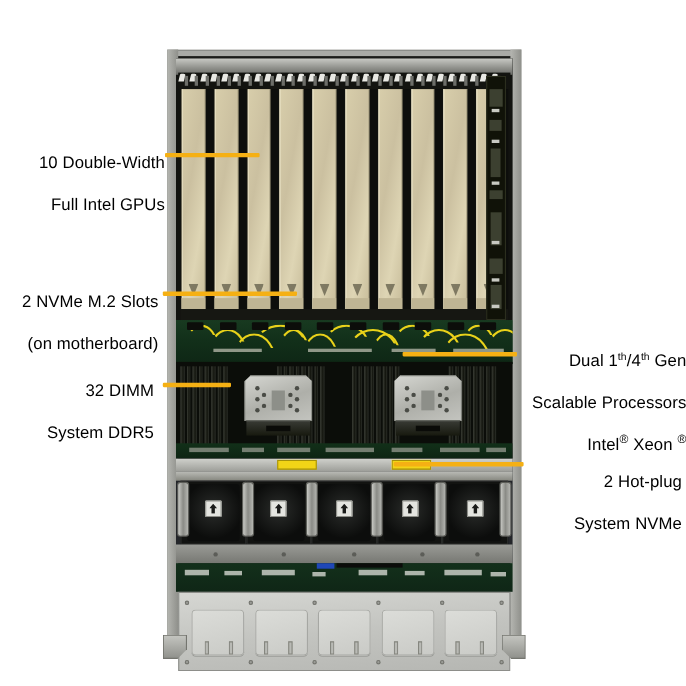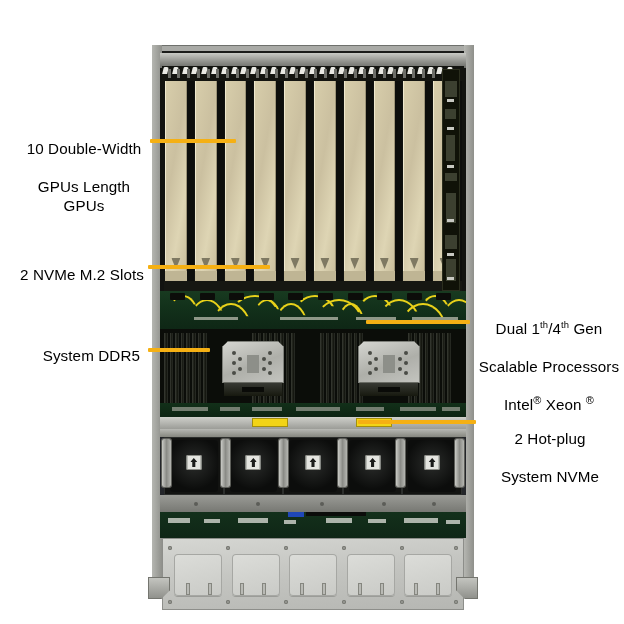--- a/index.html
+++ b/index.html
@@ -4,21 +4,21 @@
 <style>
   html,body{margin:0;padding:0;background:#ffffff;}
   body{width:624px;height:624px;position:relative;overflow:hidden;
        font-family:"Liberation Sans",sans-serif;}
 
   .stage{position:absolute;inset:0;}
 
   
   .callout{position:absolute;color:#000;font-size:15.2px;line-height:19px;
            white-space:pre-line;letter-spacing:.1px;}
-  .callout.leftal{text-align:center;}
+  .callout.leftal{text-align:right;}
   .callout.rightal{text-align:right;}
   sup{font-size:.62em;vertical-align:super;line-height:0;}
   .reg{font-size:.72em;vertical-align:super;line-height:0;}
 
   
   .leader{position:absolute;background:#f5b014;height:4px;border-radius:1px;}
 
   
   .chassis{position:absolute;left:152px;top:45px;width:322px;height:540px;}
 
@@ -490,28 +490,30 @@
   </div>
 
   <div class="leader" style="left:150px;top:139px;width:86px;"></div>
   <div class="leader" style="left:148px;top:265px;width:122px;"></div>
   <div class="leader" style="left:148px;top:348px;width:62px;"></div>
   <div class="leader" style="left:366px;top:320px;width:104px;"></div>
   <div class="leader" style="left:358px;top:420px;width:118px;"></div>
 
   <div class="callout leftal" style="left:18px;top:120px;width:132px;">
     <div>10 Double-Width</div>
-    <div>GPUs Length GPUs</div>
+    <div>Full Intel GPUs</div>
   </div>
 
   <div class="callout rightal" style="left:4px;top:246px;width:140px;">
     <div>2 NVMe M.2 Slots</div>
+    <div>(on motherboard)</div>
   </div>
 
   <div class="callout rightal" style="left:14px;top:327px;width:126px;">
+    <div>32 DIMM</div>
     <div>System DDR5</div>
   </div>
 
   <div class="callout leftal" style="left:474px;top:300px;width:150px;">
     <div><span>Dual 1</span><sup>th</sup><span>/4</span><sup>th</sup><span> Gen</span></div>
     <div>Scalable Processors</div>
     <div><span>Intel</span><span class="reg">®</span><span> Xeon </span><span class="reg">®</span></div>
   </div>
 
   <div class="callout leftal" style="left:480px;top:410px;width:140px;">

